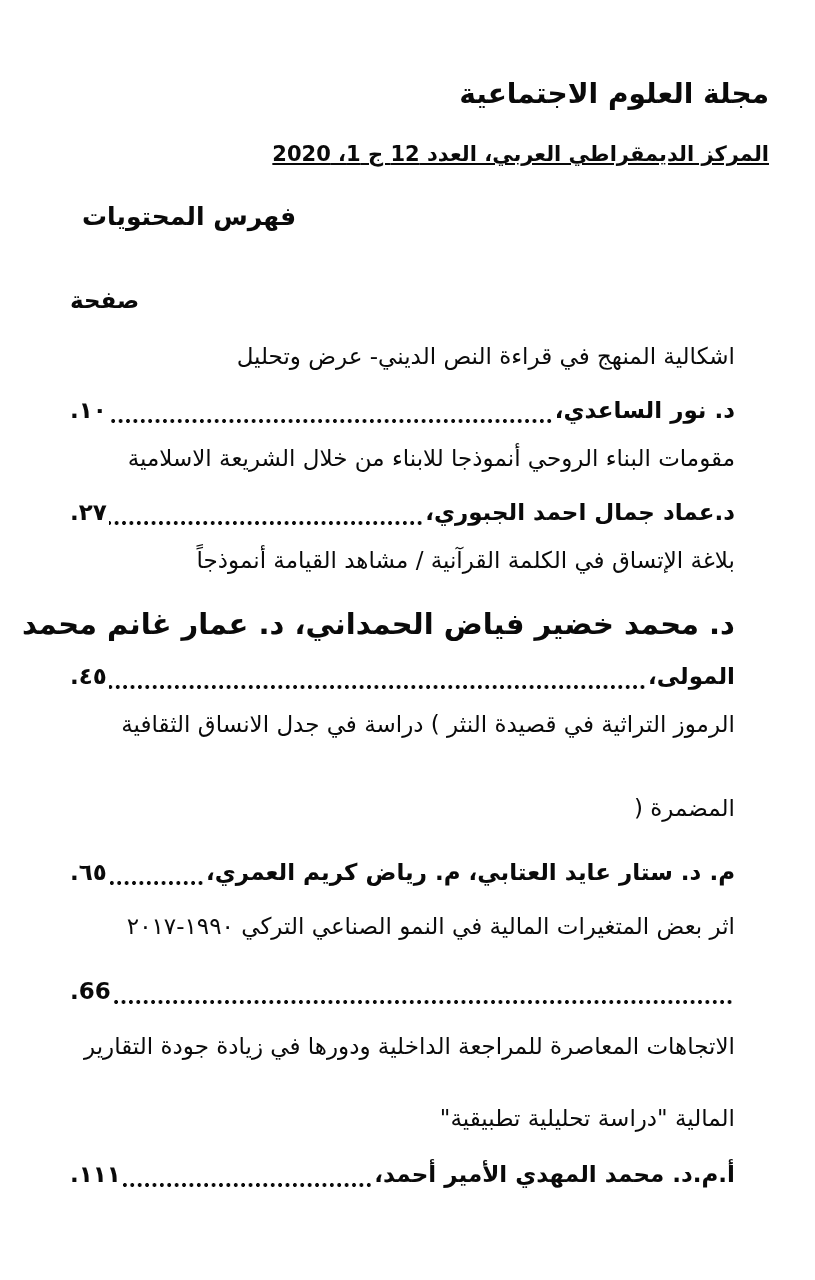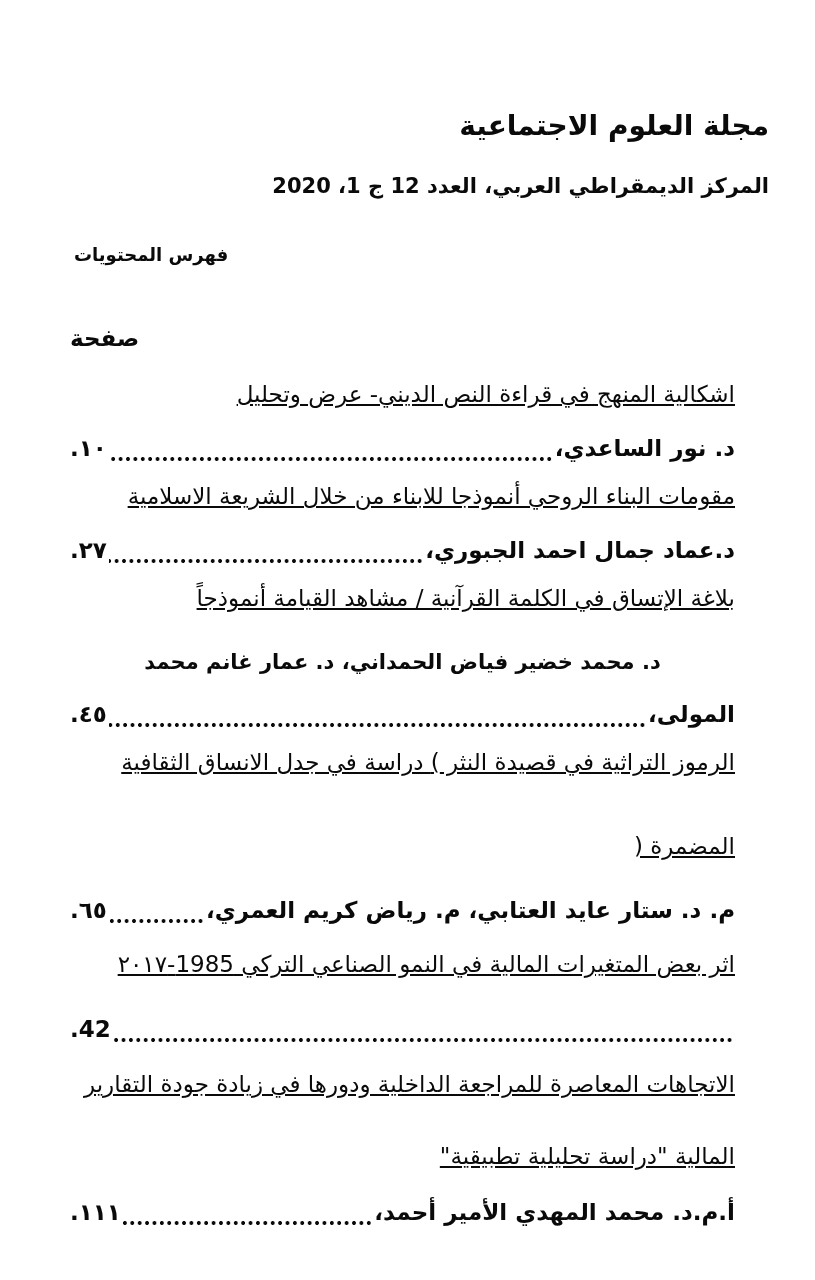--- a/index.html
+++ b/index.html
@@ -9,66 +9,66 @@
   }
   .page {
     position: relative;
     width: 815px;
     height: 1280px;
     box-sizing: border-box;
     background: #ffffff;
     color: #0a0a0a;
     direction: rtl;
     font-family: "DejaVu Sans", sans-serif;
-    padding: 104px 80px 0 70px;
+    padding: 72px 80px 0 70px;
     overflow: hidden;
   }
   .journal-title {
     font-size: 28px;
     font-weight: bold;
     line-height: 44px;
     text-align: right;
     margin: 0 -34px 20px 0;
     white-space: nowrap;
   }
   .journal-issue {
     font-size: 21px;
     font-weight: bold;
     line-height: 36px;
     text-align: right;
-    margin: 0 -34px 30px 0;
+    margin: 0 -34px 24px 0;
     white-space: nowrap;
+    text-decoration: underline;
   }
   .toc-heading {
-    font-size: 18px;
+    font-size: 25px;
     font-weight: bold;
     line-height: 42px;
     text-align: left;
-    margin: 0 0 44px 4px;
+    margin: 0 0 44px 12px;
     white-space: nowrap;
   }
   .page-label {
     font-size: 23px;
     font-weight: bold;
     line-height: 36px;
     text-align: left;
     margin: 0 0 18px 0;
     white-space: nowrap;
   }
   .entry-title {
     font-size: 23px;
     font-weight: 400;
     line-height: 40px;
     text-align: right;
     margin: 0 0 14px 0;
     white-space: nowrap;
-    text-decoration: underline;
   }
   .authors-pre {
-    font-size: 21px;
+    font-size: 29px;
     font-weight: bold;
     line-height: 40px;
     text-align: center;
     margin: 0 0 12px 0;
     white-space: nowrap;
   }
   .leader-line {
     display: flex;
     align-items: flex-end;
     font-size: 23px;
@@ -137,24 +137,24 @@
       <div class="entry-title" style="margin-bottom:44px">الرموز التراثية في قصيدة النثر ‎(‎ دراسة في جدل الانساق الثقافية</div>
       <div class="entry-title" style="margin-bottom:24px">المضمرة ‎)‎</div>
       <div class="leader-line" style="margin-bottom:14px">
         <span class="author">م. د. ستار عايد العتابي، م. رياض كريم العمري،</span>
         <span class="leader"></span>
         <span class="pageno">٦٥.</span>
       </div>
     </div>
 
     <div>
-      <div class="entry-title" style="margin-bottom:25px">اثر بعض المتغيرات المالية في النمو الصناعي التركي 1985-٢٠١٧</div>
+      <div class="entry-title" style="margin-bottom:25px">اثر بعض المتغيرات المالية في النمو الصناعي التركي ١٩٩٠-٢٠١٧</div>
       <div class="leader-line" style="margin-bottom:15px">
         <span class="leader"></span>
-        <span class="pageno">42.</span>
+        <span class="pageno">66.</span>
       </div>
     </div>
 
     <div>
       <div class="entry-title" style="margin-bottom:32px">الاتجاهات المعاصرة للمراجعة الداخلية ودورها في زيادة جودة التقارير</div>
       <div class="entry-title" style="margin-bottom:16px">المالية "دراسة تحليلية تطبيقية"</div>
       <div class="leader-line">
         <span class="author">أ.م.د. محمد المهدي الأمير أحمد،</span>
         <span class="leader"></span>
         <span class="pageno">١١١.</span>

